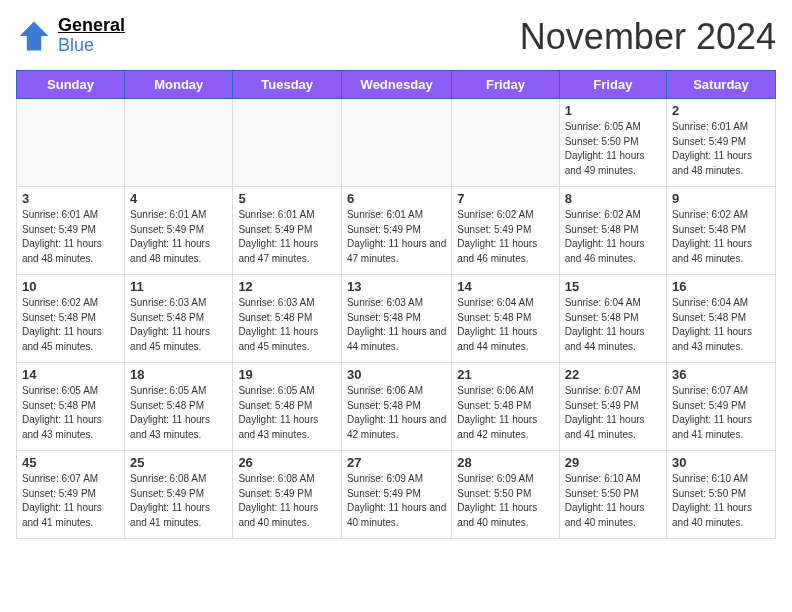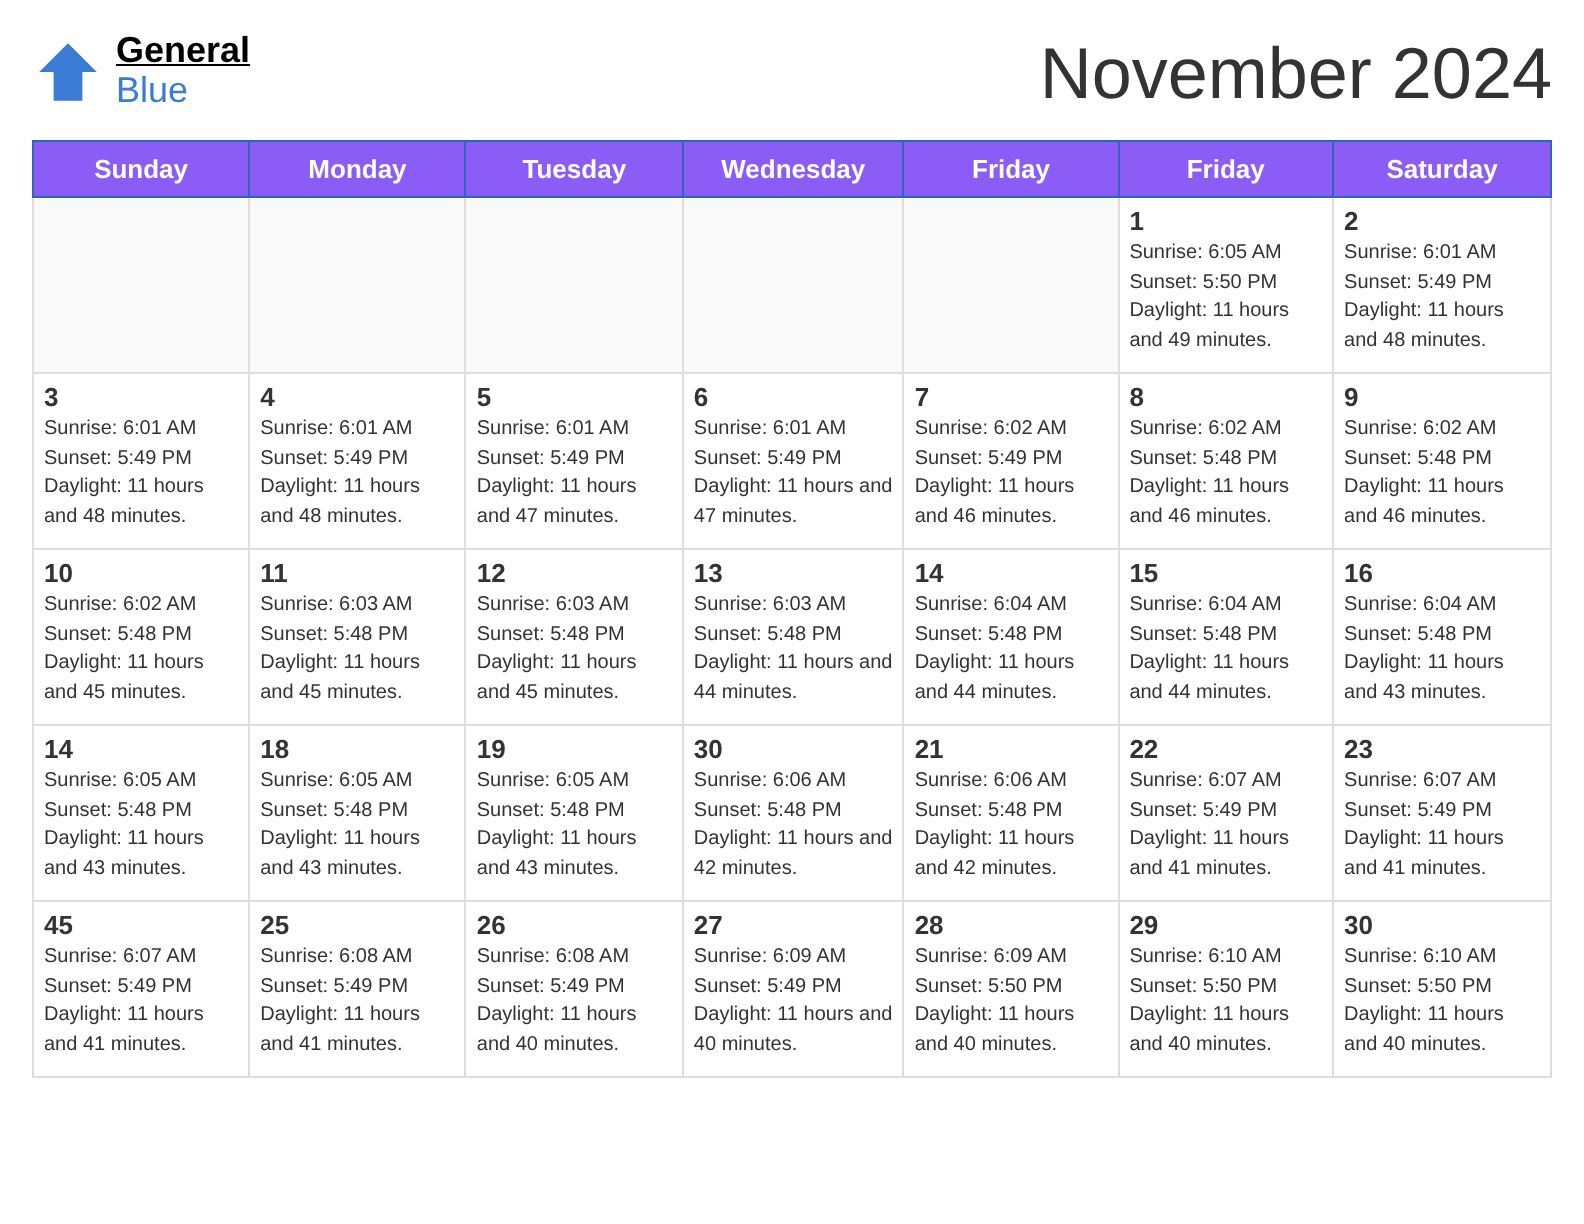--- a/index.html
+++ b/index.html
@@ -209,21 +209,21 @@
         </td>
         <td>
           <span class="day-num">21</span>
           <div class="cell-text"><span>Sunrise: 6:06 AM</span><br><span>Sunset: 5:48 PM</span><br><span>Daylight: 11 hours and 42 minutes.</span></div>
         </td>
         <td>
           <span class="day-num">22</span>
           <div class="cell-text"><span>Sunrise: 6:07 AM</span><br><span>Sunset: 5:49 PM</span><br><span>Daylight: 11 hours and 41 minutes.</span></div>
         </td>
         <td>
-          <span class="day-num">23</span>
+          <span class="day-num">36</span>
           <div class="cell-text"><span>Sunrise: 6:07 AM</span><br><span>Sunset: 5:49 PM</span><br><span>Daylight: 11 hours and 41 minutes.</span></div>
         </td>
       </tr>
       <tr class="week-row">
         <td>
           <span class="day-num">45</span>
           <div class="cell-text"><span>Sunrise: 6:07 AM</span><br><span>Sunset: 5:49 PM</span><br><span>Daylight: 11 hours and 41 minutes.</span></div>
         </td>
         <td>
           <span class="day-num">25</span>

